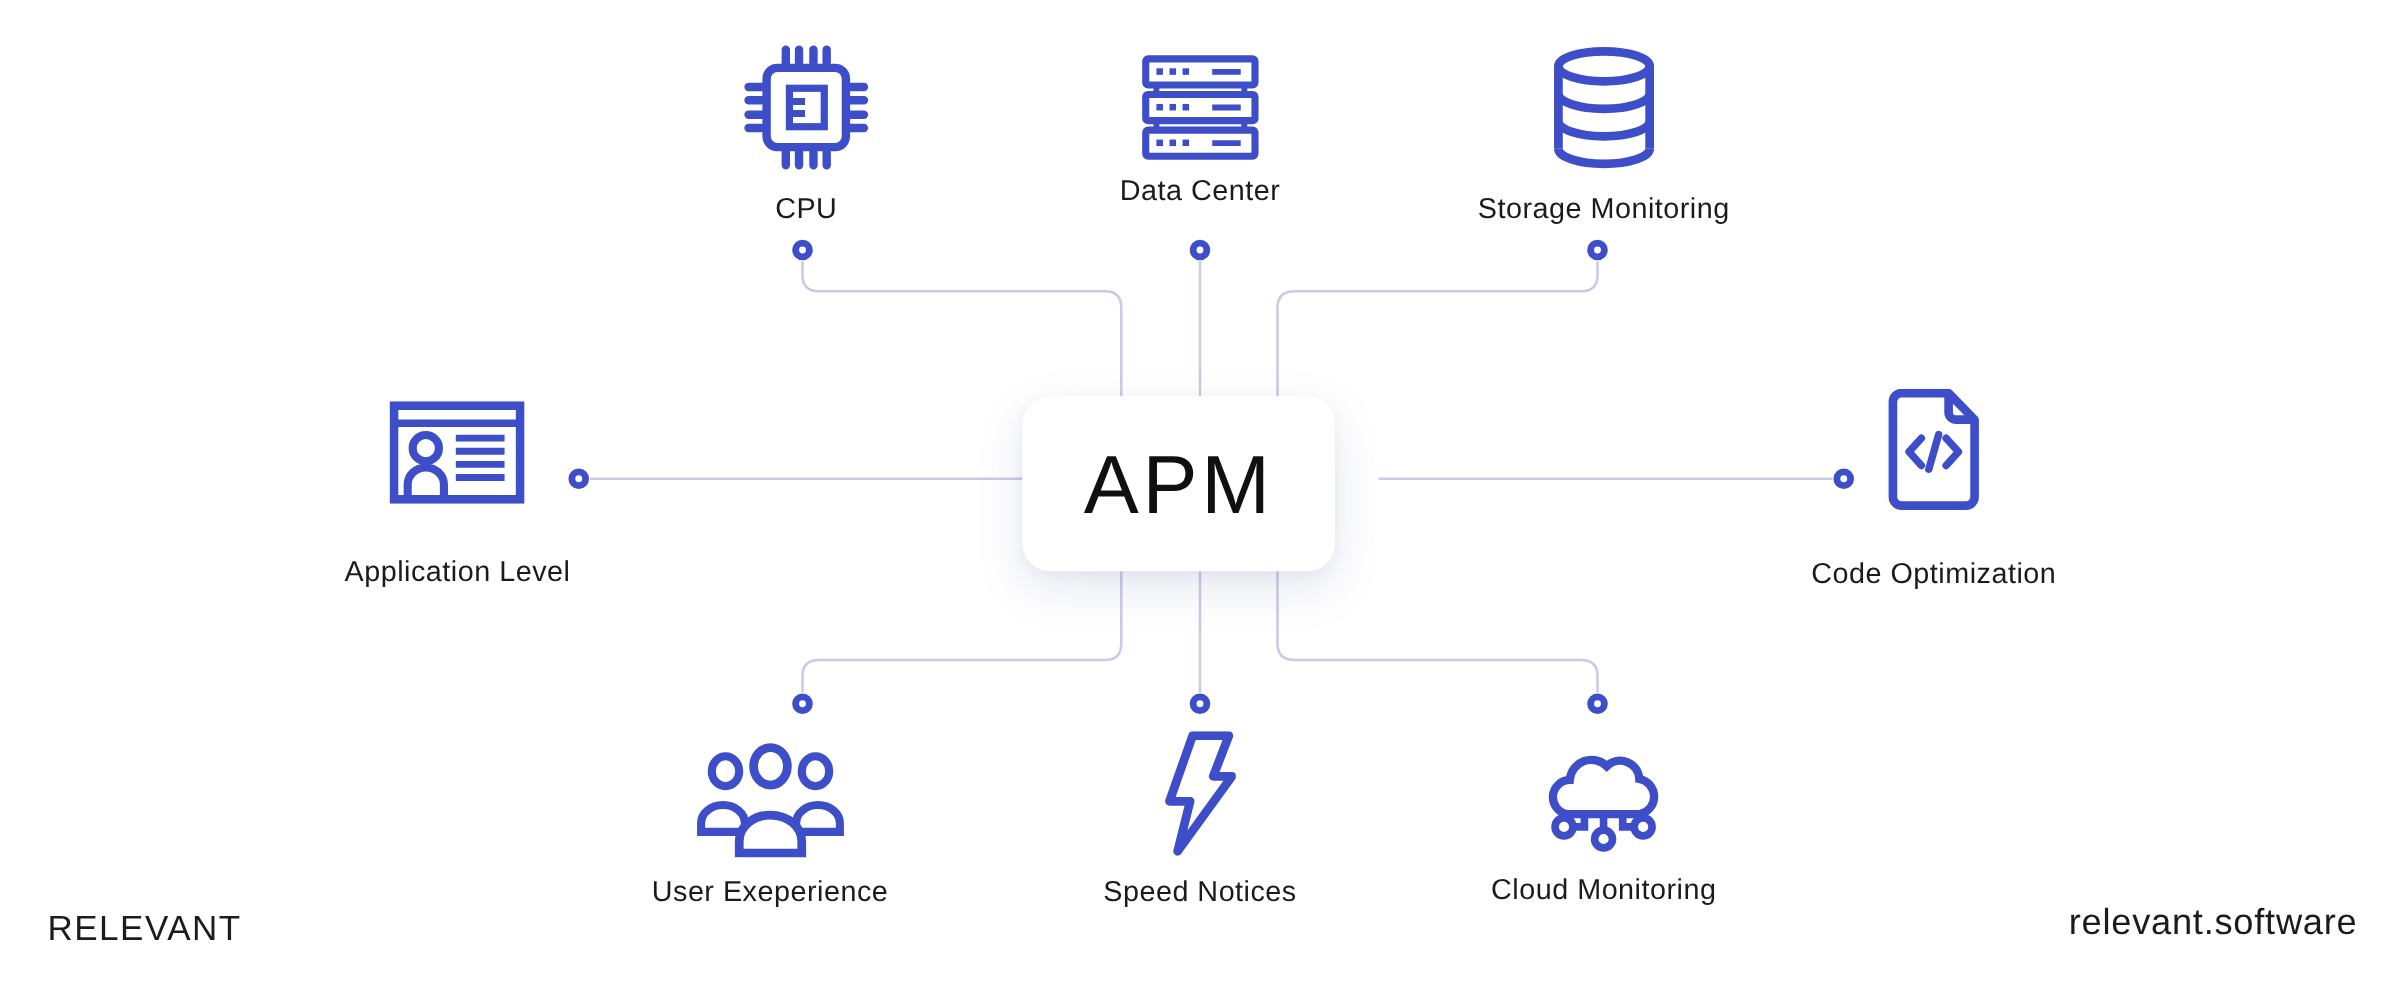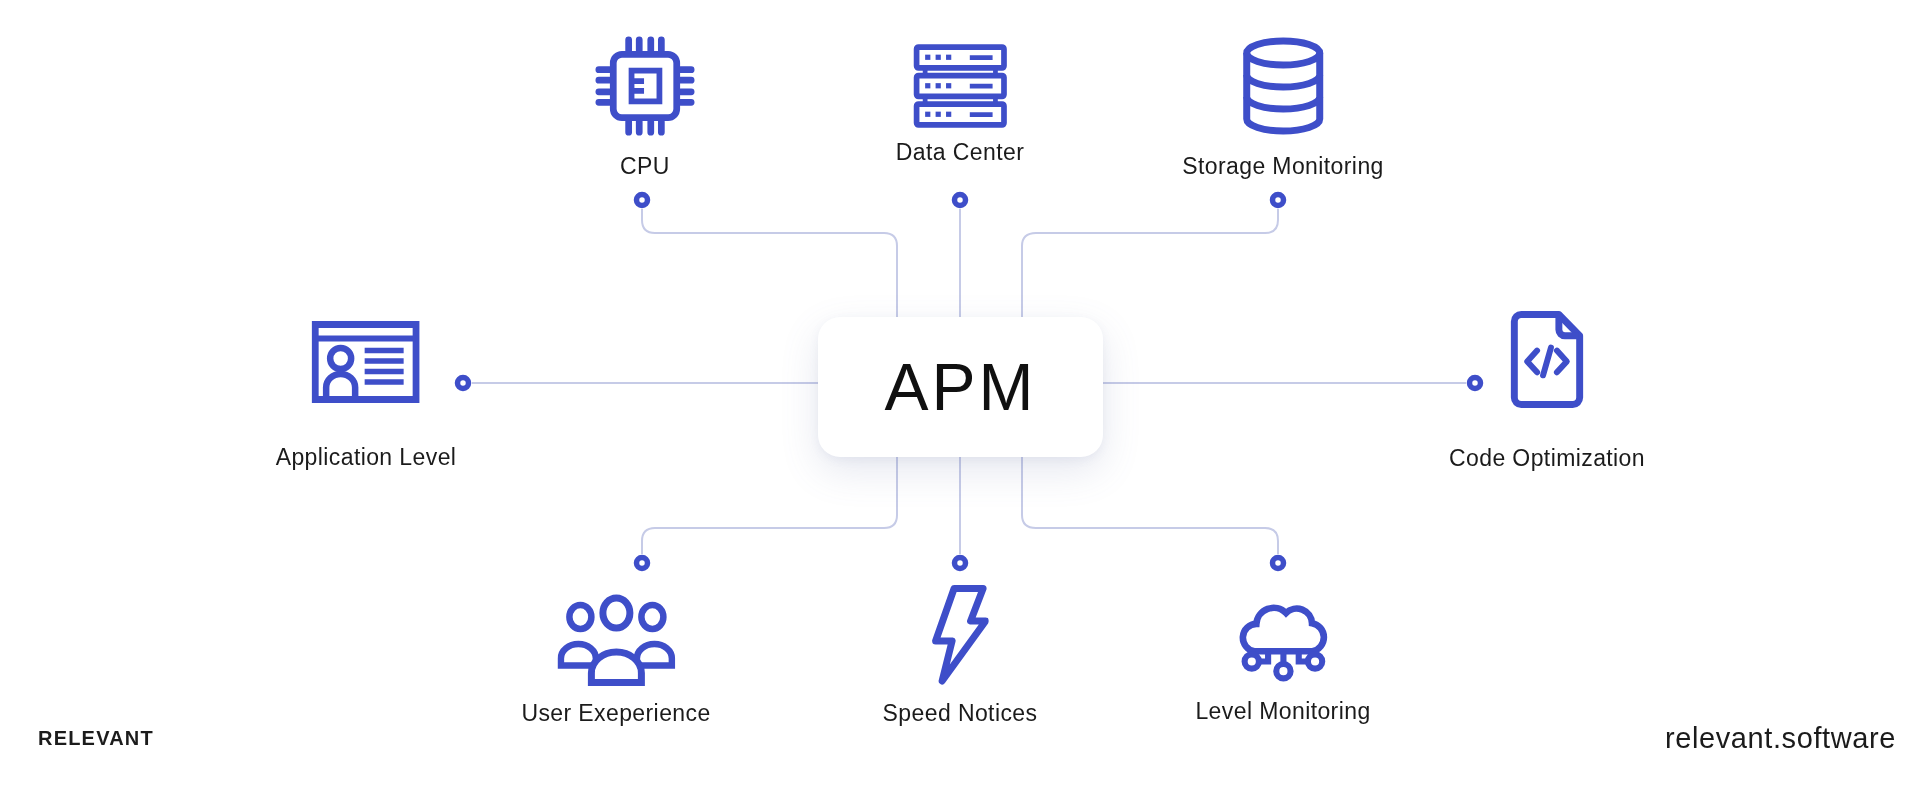--- a/index.html
+++ b/index.html
@@ -37,46 +37,46 @@
     font-size: 23px;
     line-height: 28px;
     color: #1b1b1b;
     letter-spacing: 0.4px;
     white-space: nowrap;
   }
 
   .apm-card {
     position: absolute;
     left: 818px; top: 317px;
-    width: 285px; height: 140px;
+    width: 250px; height: 140px;
     background: #ffffff;
     border-radius: 22px;
     box-shadow: 0 14px 38px rgba(100, 110, 160, 0.16), 0 3px 10px rgba(100, 110, 160, 0.08);
     display: flex;
     align-items: center;
     justify-content: center;
   }
   .apm-text {
     font-size: 66px;
     font-weight: 400;
     letter-spacing: 3px;
     color: #101010;
   }
 
   .footer-brand {
     position: absolute;
     left: 38px; top: 727px;
-    font-size: 20px;
-    font-weight: 700;
+    font-size: 28px;
+    font-weight: 400;
     letter-spacing: 1.2px;
     color: #1c1c1c;
   }
   .footer-site {
     position: absolute;
-    right: 24px; top: 722px;
+    right: 34px; top: 722px;
     font-size: 29px;
     font-weight: 300;
     letter-spacing: 0.6px;
     color: #1b1b1b;
   }
 </style>
 </head>
 <body>
 
 <div class="stage">
@@ -238,19 +238,19 @@
         <g fill="none" stroke="#3e4ec9" stroke-width="6">
           <path d="M33 60v10h-8.5"></path>
           <path d="M48 60v12"></path>
           <path d="M63 60v10h8.5"></path>
           <circle cx="17" cy="70" r="7"></circle>
           <circle cx="48" cy="79.5" r="7"></circle>
           <circle cx="79" cy="70" r="7"></circle>
         </g>
       </svg>
     </div>
-    <div class="node-label" style="margin-top:13px;">Level Monitoring</div>
+    <div class="node-label" style="margin-top:13px;">Cloud Monitoring</div>
   </div>
 
   <div class="footer-brand">RELEVANT</div>
   <div class="footer-site">relevant.software</div>
 
 </div>
 
 </body></html>

